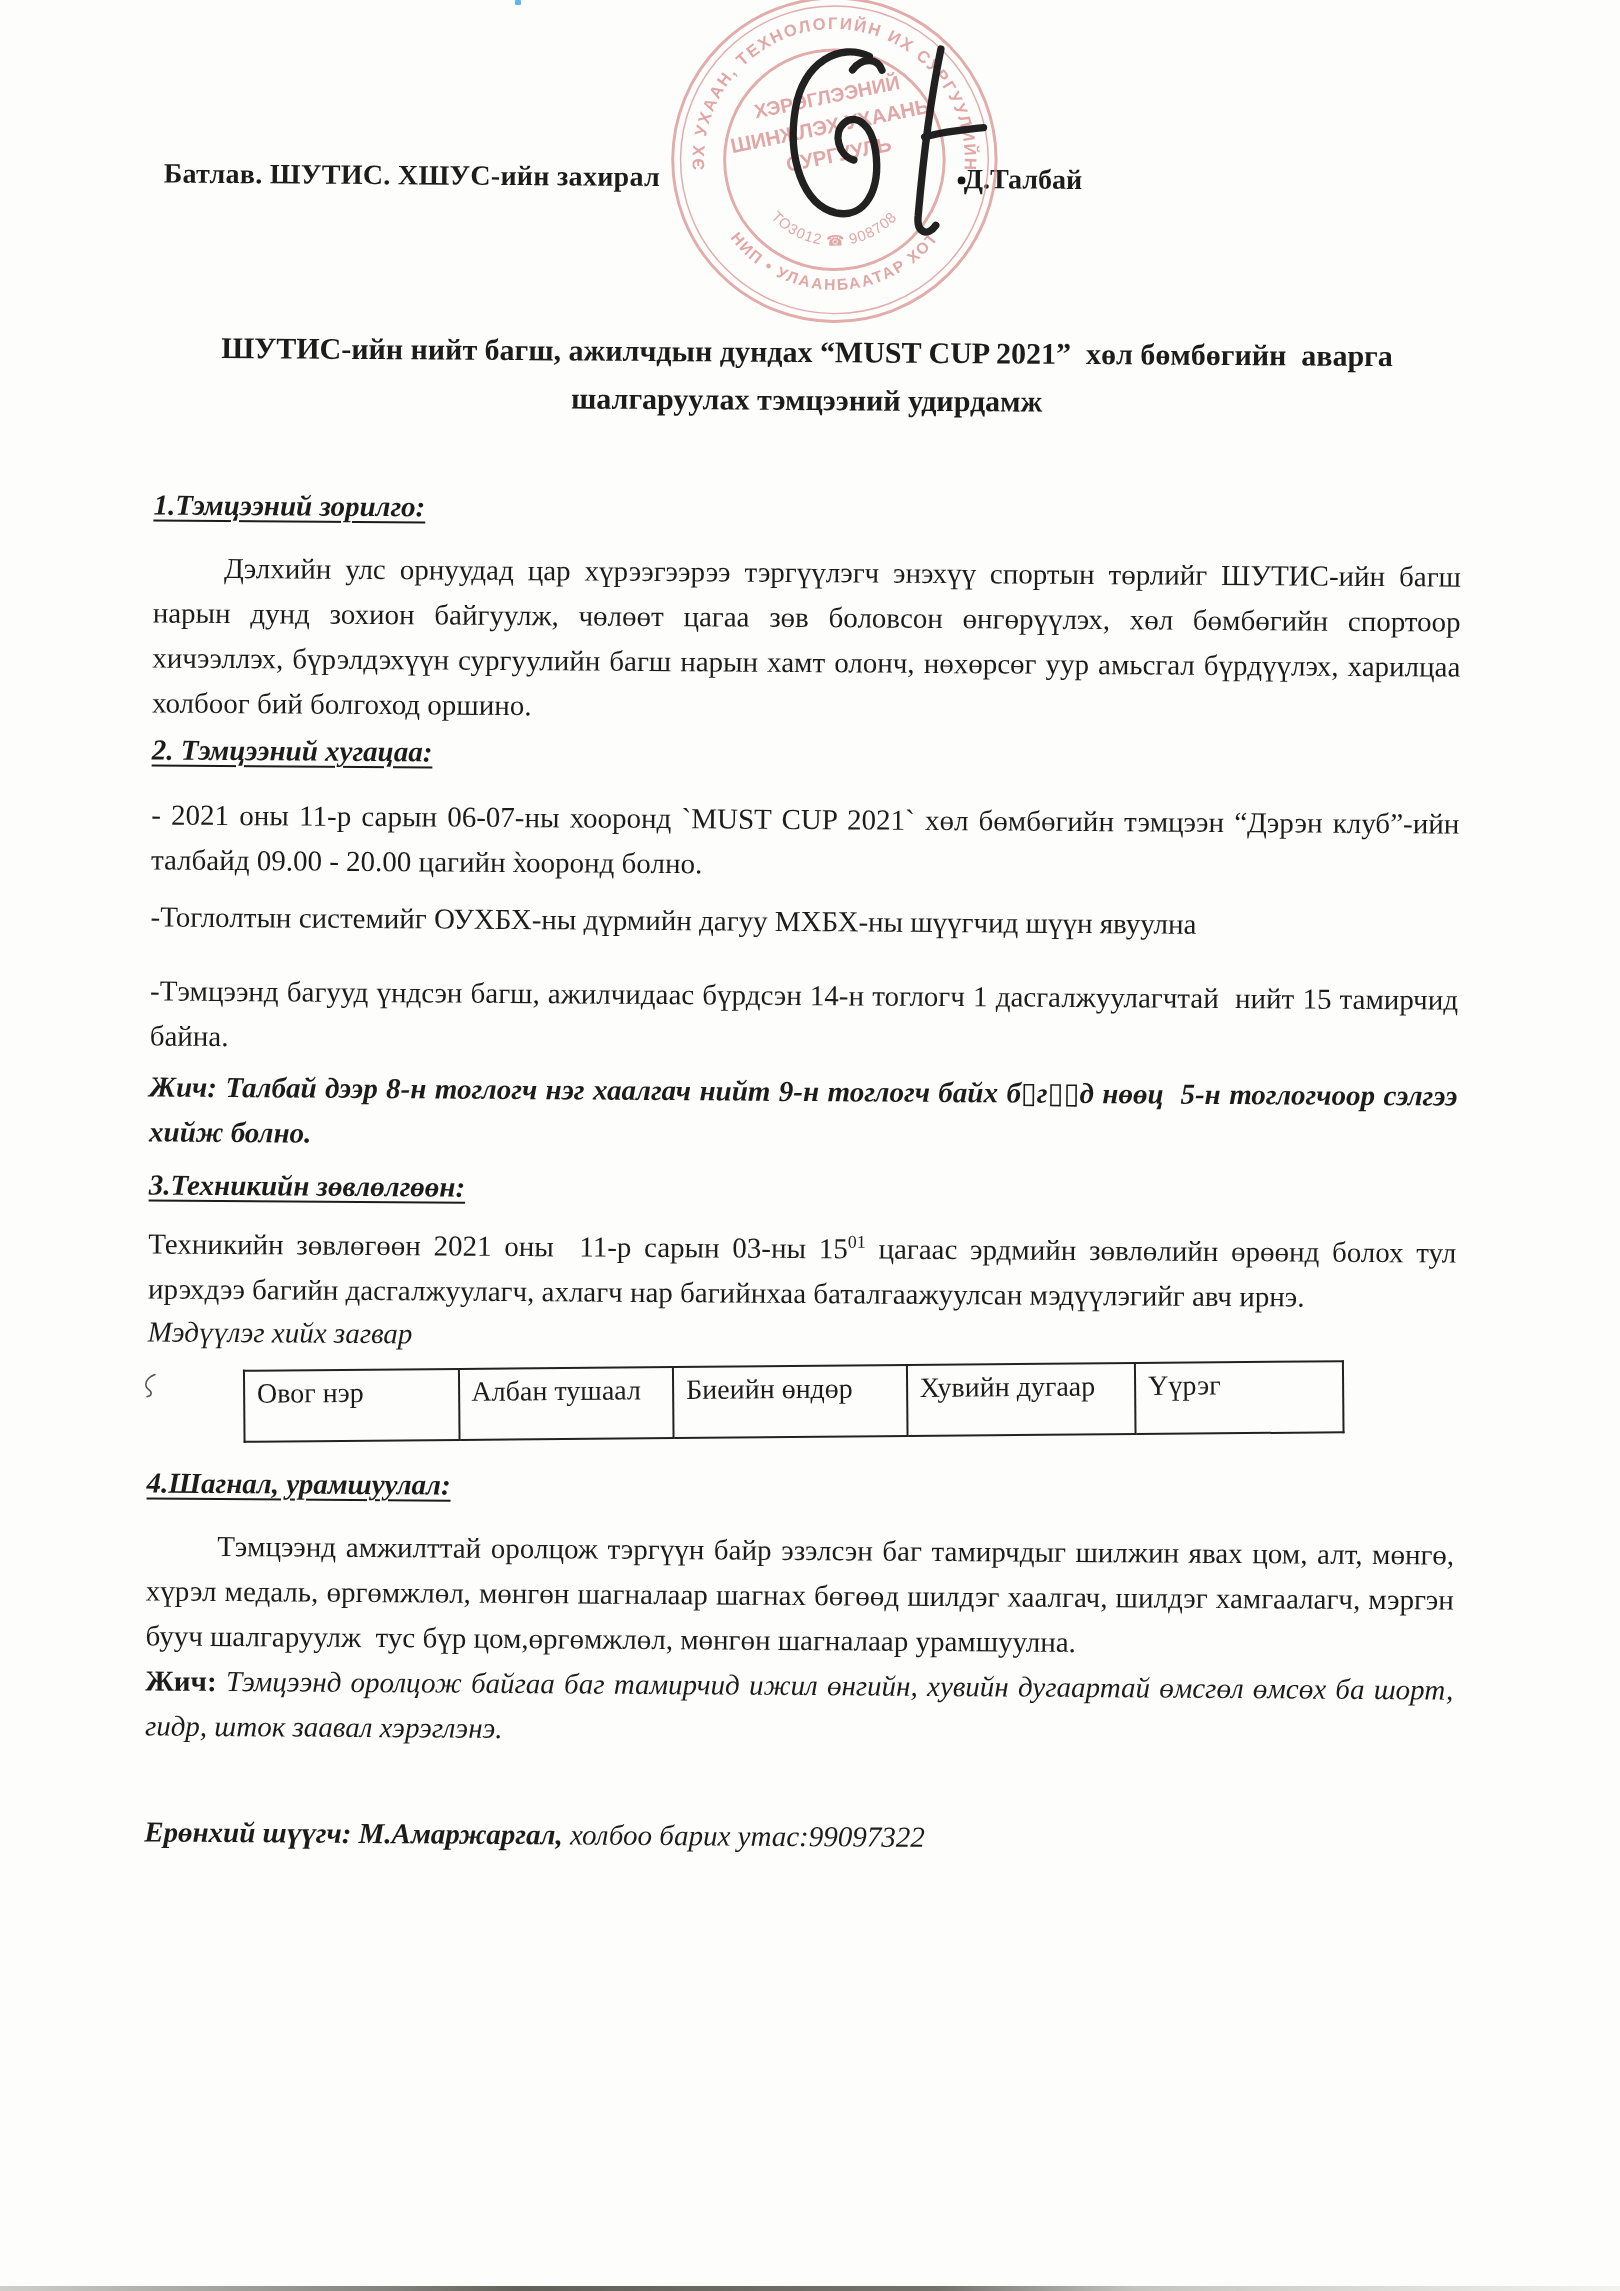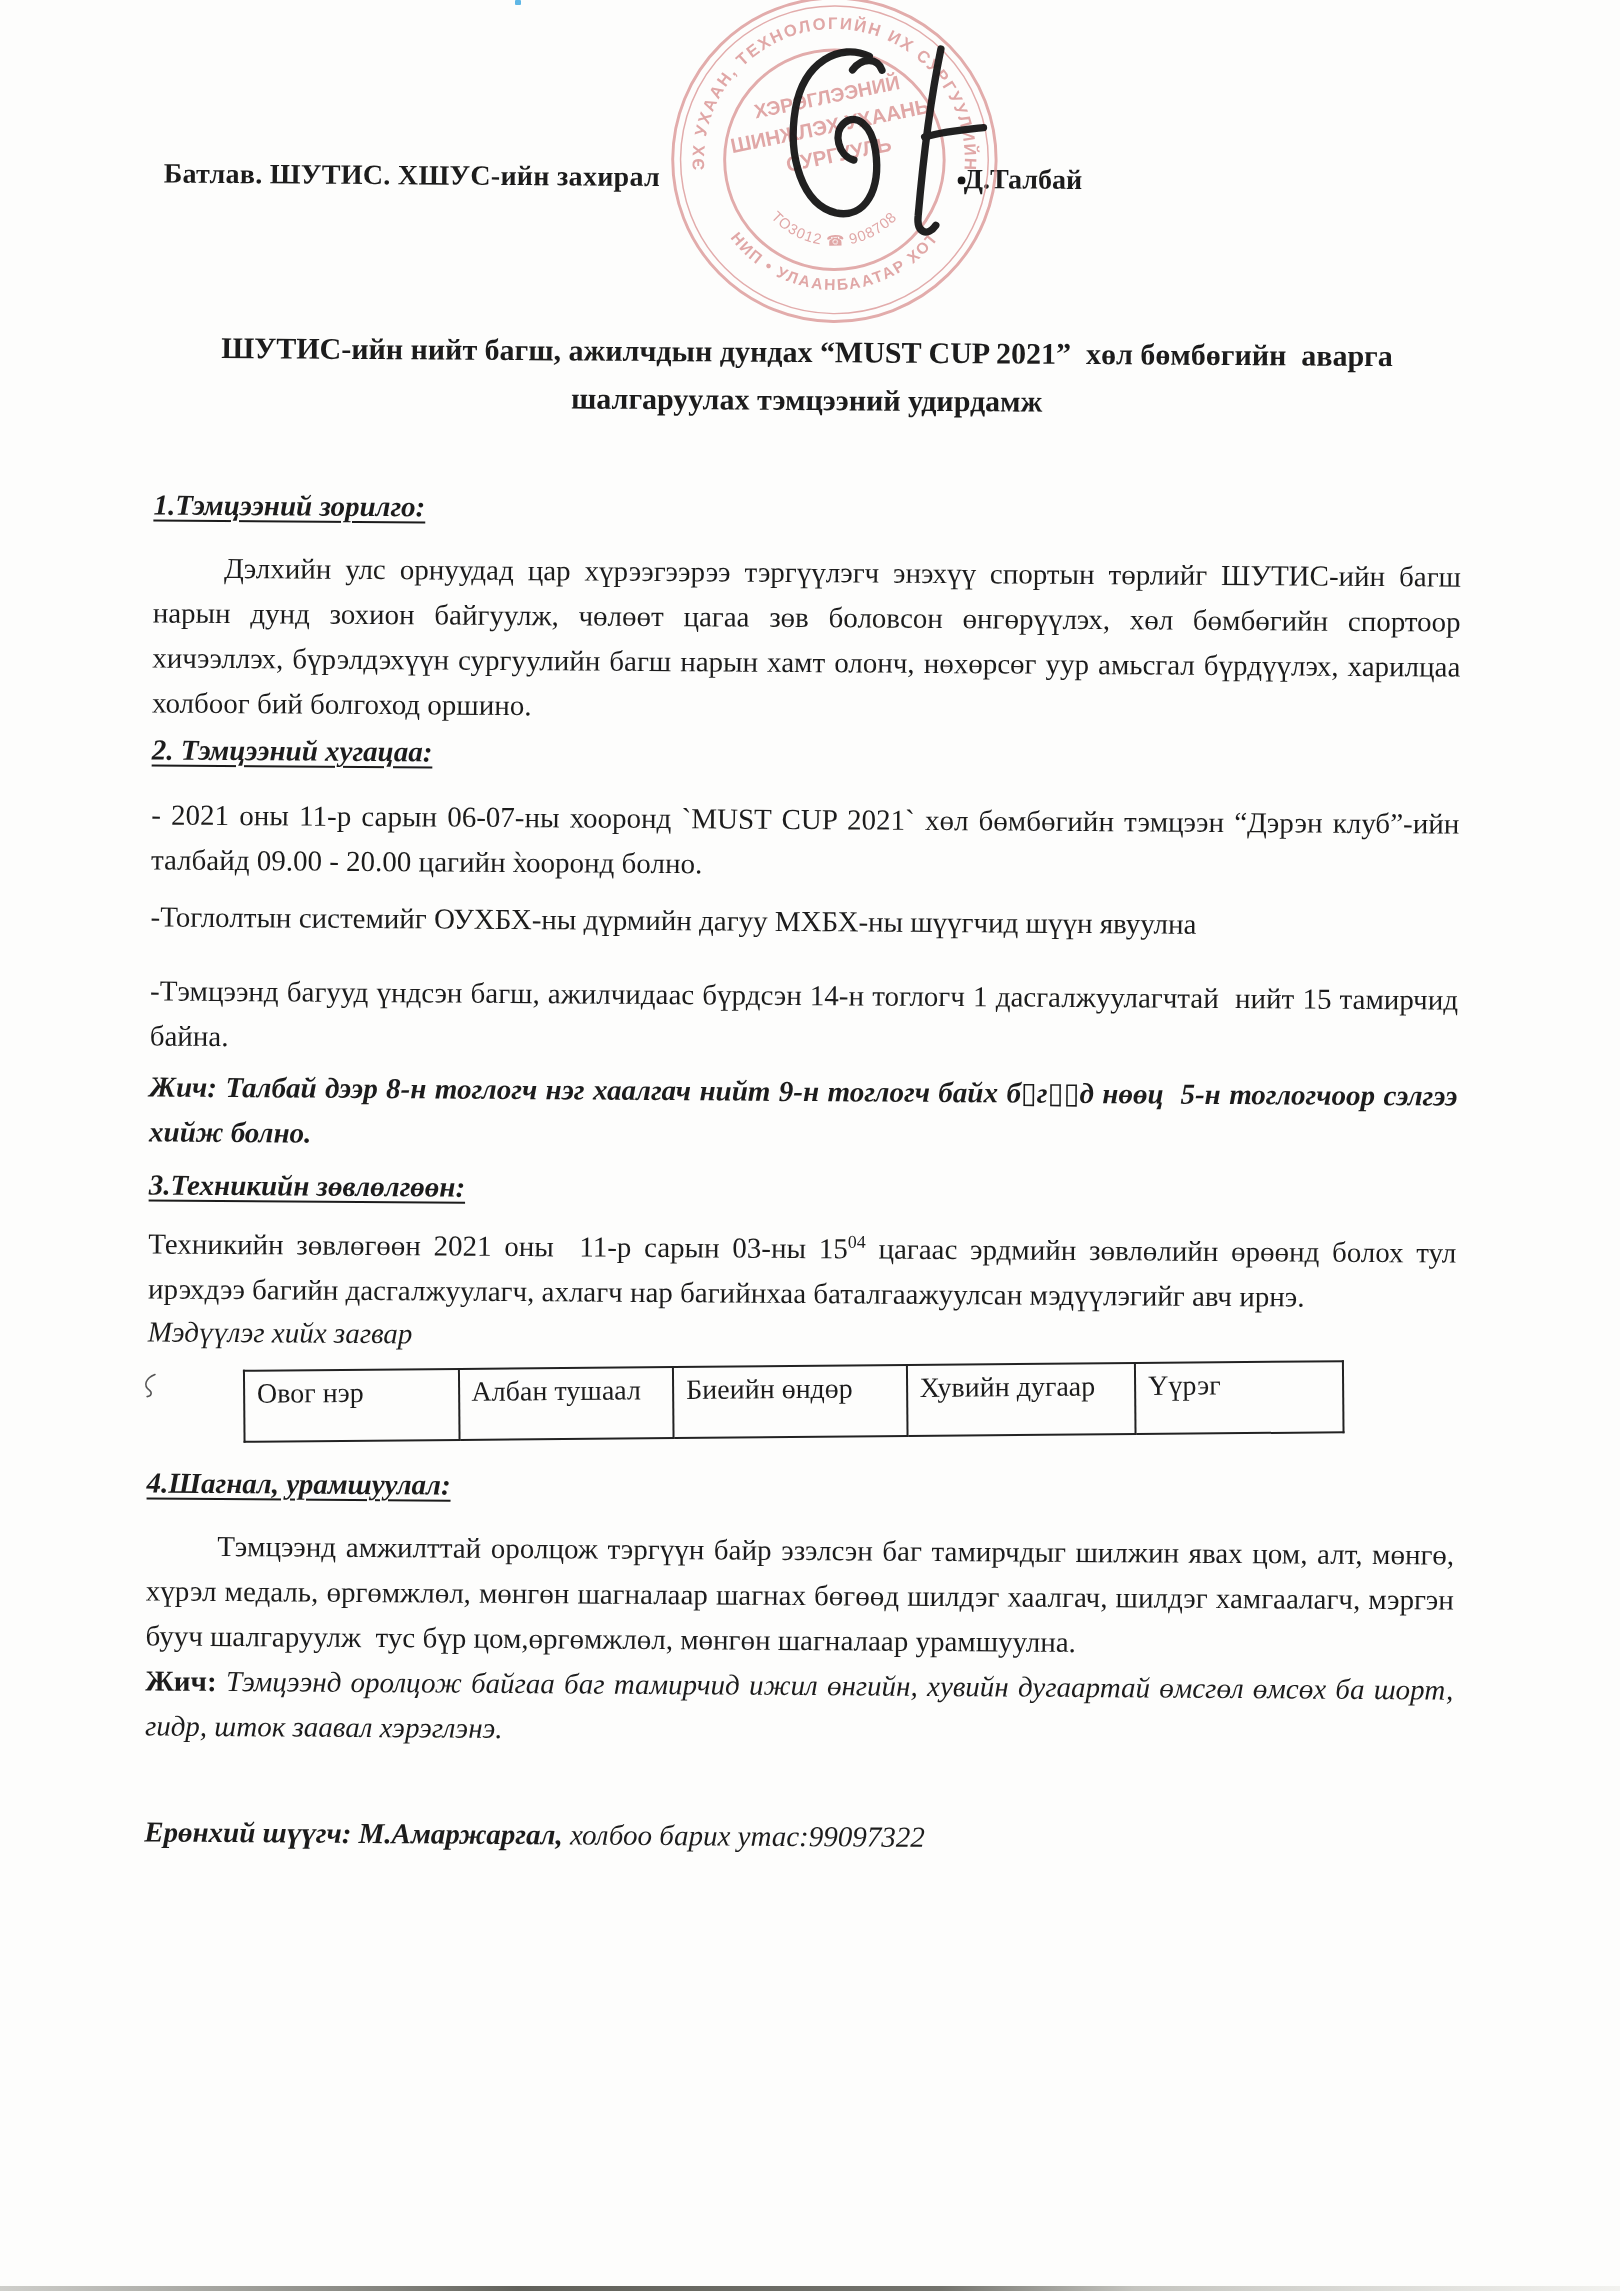--- a/index.html
+++ b/index.html
@@ -179,21 +179,21 @@
     <div class="abs heading h1">1.Тэмцээний зорилго:</div>
     <div class="abs para indent p1 pre">Дэлхийн улс орнуудад цар хүрээгээрээ тэргүүлэгч энэхүү спортын төрлийг ШУТИС-ийн багш нарын дунд зохион байгуулж, чөлөөт цагаа зөв боловсон өнгөрүүлэх, хөл бөмбөгийн спортоор хичээллэх, бүрэлдэхүүн сургуулийн багш нарын хамт олонч, нөхөрсөг уур амьсгал бүрдүүлэх, харилцаа холбоог бий болгоход оршино.</div>
 
     <div class="abs heading h2">2. Тэмцээний хугацаа:</div>
     <div class="abs para p2a pre">- 2021 оны 11-р сарын 06-07-ны хооронд `MUST CUP 2021` хөл бөмбөгийн тэмцээн “Дэрэн клуб”-ийн талбайд 09.00 - 20.00 цагийн хооронд болно.</div>
     <div class="abs para p2b pre">-Тоглолтын системийг ОУХБХ-ны дүрмийн дагуу МХБХ-ны шүүгчид шүүн явуулна</div>
     <div class="abs para p2c pre">-Тэмцээнд багууд үндсэн багш, ажилчидаас бүрдсэн 14-н тоглогч 1 дасгалжуулагчтай  нийт 15 тамирчид байна.</div>
     <div class="abs para p2n note-bi pre">Жич: Талбай дээр 8-н тоглогч нэг хаалгач нийт 9-н тоглогч байх б▯г▯▯д нөөц  5-н тоглогчоор сэлгээ хийж болно.</div>
 
     <div class="abs heading h3">3.Техникийн зөвлөлгөөн:</div>
-    <div class="abs para p3"><span class="pre">Техникийн зөвлөгөөн 2021 оны  11-р сарын 03-ны 15</span><sup class="hrs">04</sup><span class="pre"> цагаас эрдмийн зөвлөлийн өрөөнд болох тул ирэхдээ багийн дасгалжуулагч, ахлагч нар багийнхаа баталгаажуулсан мэдүүлэгийг авч ирнэ.</span></div>
+    <div class="abs para p3"><span class="pre">Техникийн зөвлөгөөн 2021 оны  11-р сарын 03-ны 15</span><sup class="hrs">01</sup><span class="pre"> цагаас эрдмийн зөвлөлийн өрөөнд болох тул ирэхдээ багийн дасгалжуулагч, ахлагч нар багийнхаа баталгаажуулсан мэдүүлэгийг авч ирнэ.</span></div>
     <div class="abs para cap3">Мэдүүлэг хийх загвар</div>
 
     <table class="reg">
       <tbody>
         <tr>
           <td class="cw0">Овог нэр</td>
           <td class="cw1">Албан тушаал</td>
           <td class="cw2">Биеийн өндөр</td>
           <td class="cw3">Хувийн дугаар</td>
           <td class="cw4">Үүрэг</td>

